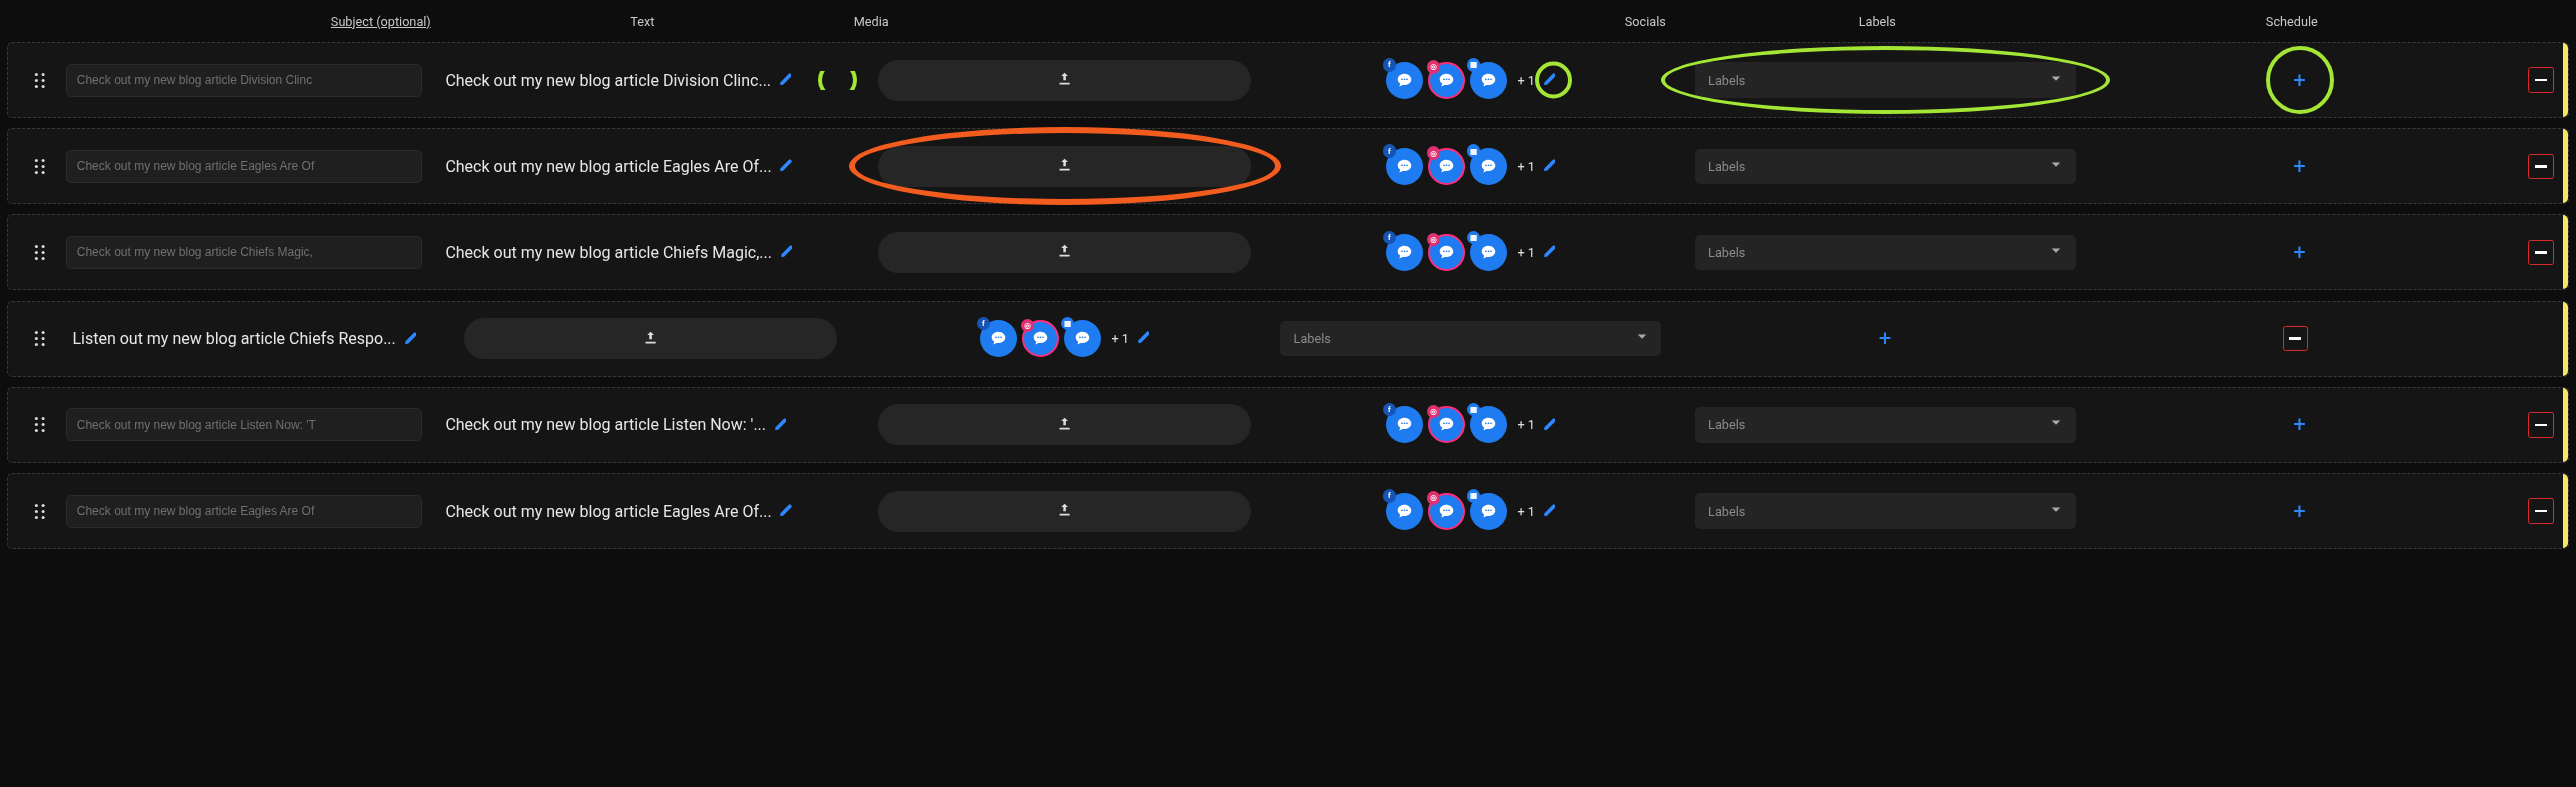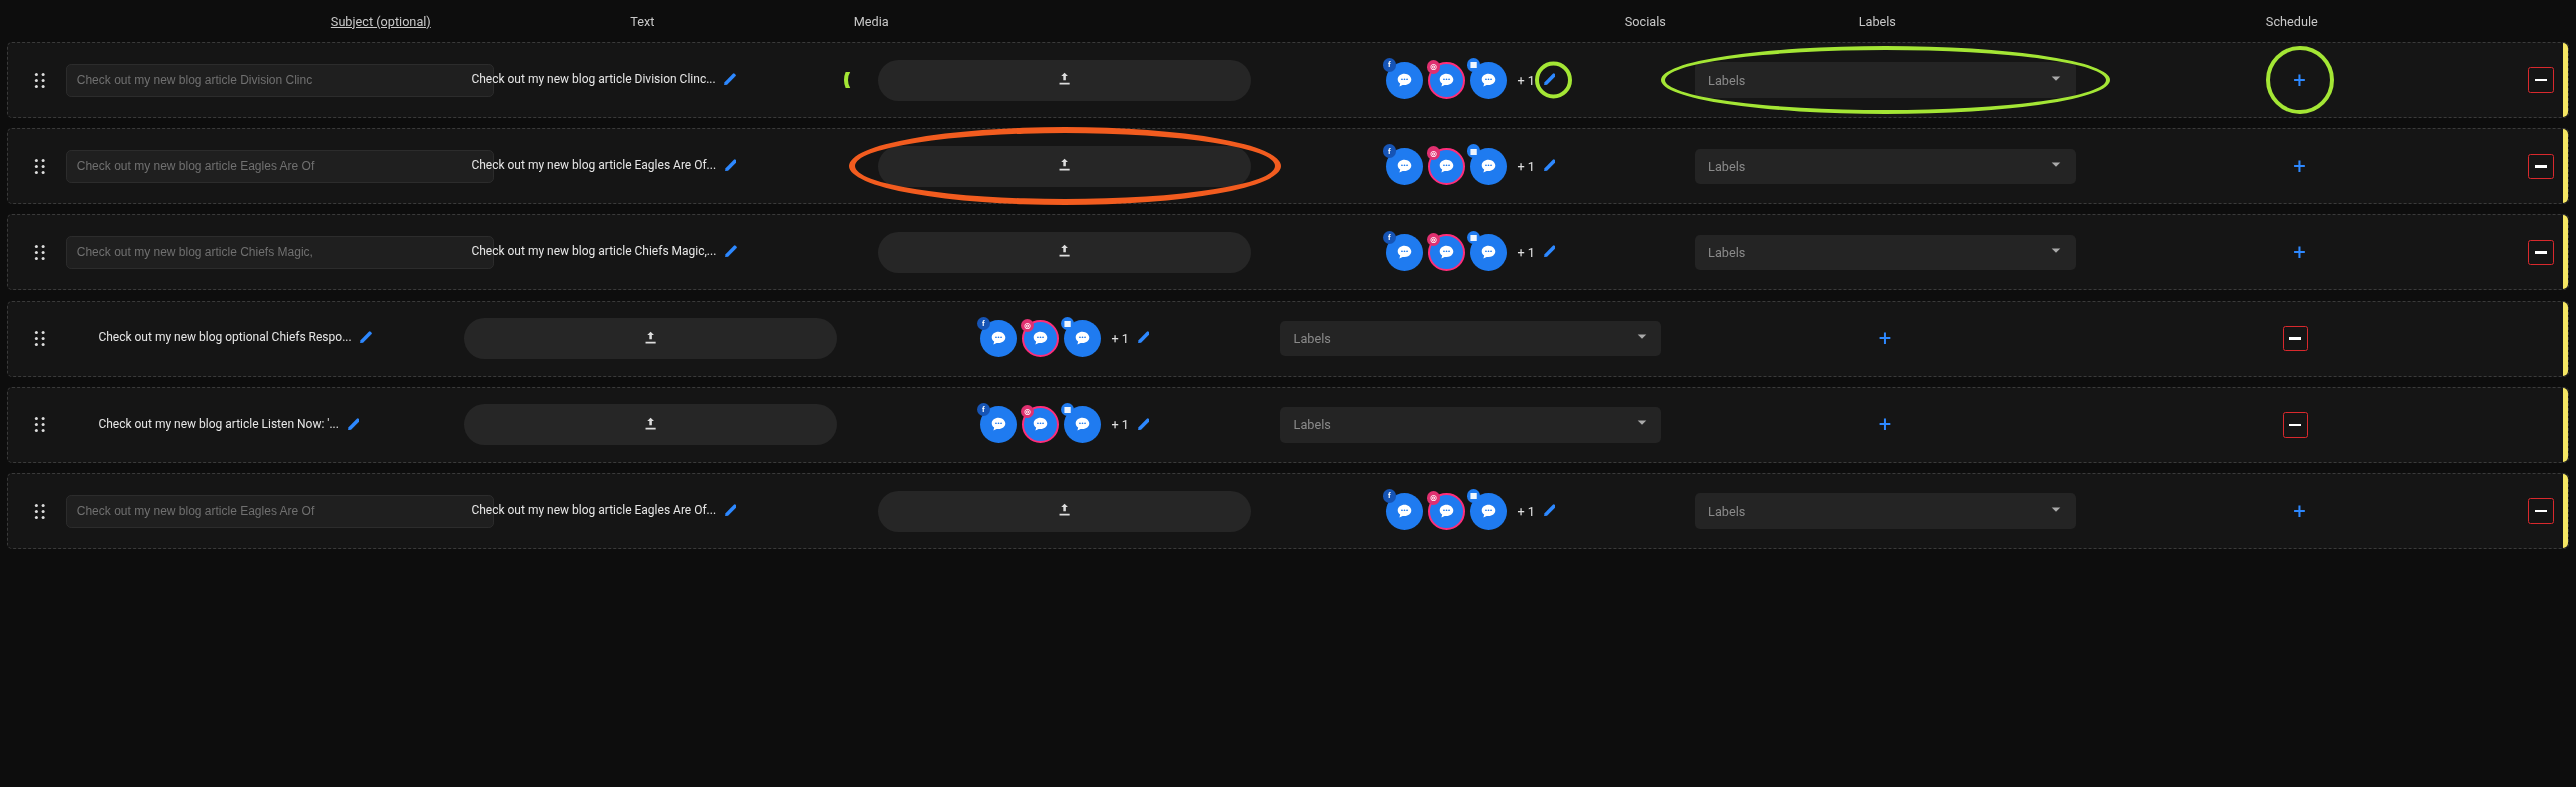--- a/index.html
+++ b/index.html
@@ -51,41 +51,41 @@
   .grip {
     display: flex;
     justify-content: center;
     align-items: center;
     color: #ddd;
     cursor: grab;
   }
   .grip svg { width: 13.5px; height: 17px; }
 
   .subject-input {
-    width: 428px;
+    width: 356px;
     background: #1f1f1f;
     border: 0.8px solid #2c2c2c;
     border-radius: 5.1px;
     color: #8a8a8a;
     padding: 8.5px 10.2px;
     font-size: 12px;
     outline: none;
   }
   .subject-input::placeholder { color: #707070; }
 
   .text-cell {
     display: flex;
+    align-items: center;
     gap: 6.8px;
     padding-left: 6.8px;
     color: #e6e6e6;
-    font-size: 12px;
+    font-size: 16px;
     white-space: nowrap;
     overflow: hidden;
     position: relative;
-    margin-left: 26px;
   }
   .text-cell .txt { overflow: hidden; text-overflow: ellipsis; max-width: 364px; }
   .edit-icon {
     color: #2d88ff;
     cursor: pointer;
     flex-shrink: 0;
   }
   .edit-icon svg { width: 13.5px; height: 13.5px; }
 
   .media-cell {
@@ -429,21 +429,21 @@
         </div>
     </div>
   </div>
     <div class="row">
     <div class="grip">
       <svg viewBox="0 0 16 20">
           <use href="#grip-dots"></use>
         </svg>
     </div>
     <div class="text-cell">
-      <span class="txt">Check out my new blog optional Chiefs Respo...</span>
+      <span class="txt">Listen out my new blog article Chiefs Respo...</span>
       <span class="edit-icon">
         <svg viewBox="0 0 16 16">
             <use href="#pencil"></use>
           </svg>
       </span>
 
     </div>
     <div class="media-cell">
       <div class="media-box">
         <span class="upload-icon">
@@ -500,20 +500,23 @@
       <div class="remove-btn">
           <div class="bar"></div>
         </div>
     </div>
   </div>
     <div class="row">
     <div class="grip">
       <svg viewBox="0 0 16 20">
           <use href="#grip-dots"></use>
         </svg>
+    </div>
+    <div>
+      <input class="subject-input" placeholder="Check out my new blog article Listen Now: 'T" style="">
     </div>
     <div class="text-cell">
       <span class="txt">Check out my new blog article Listen Now: '...</span>
       <span class="edit-icon">
         <svg viewBox="0 0 16 16">
             <use href="#pencil"></use>
           </svg>
       </span>
 
     </div>

